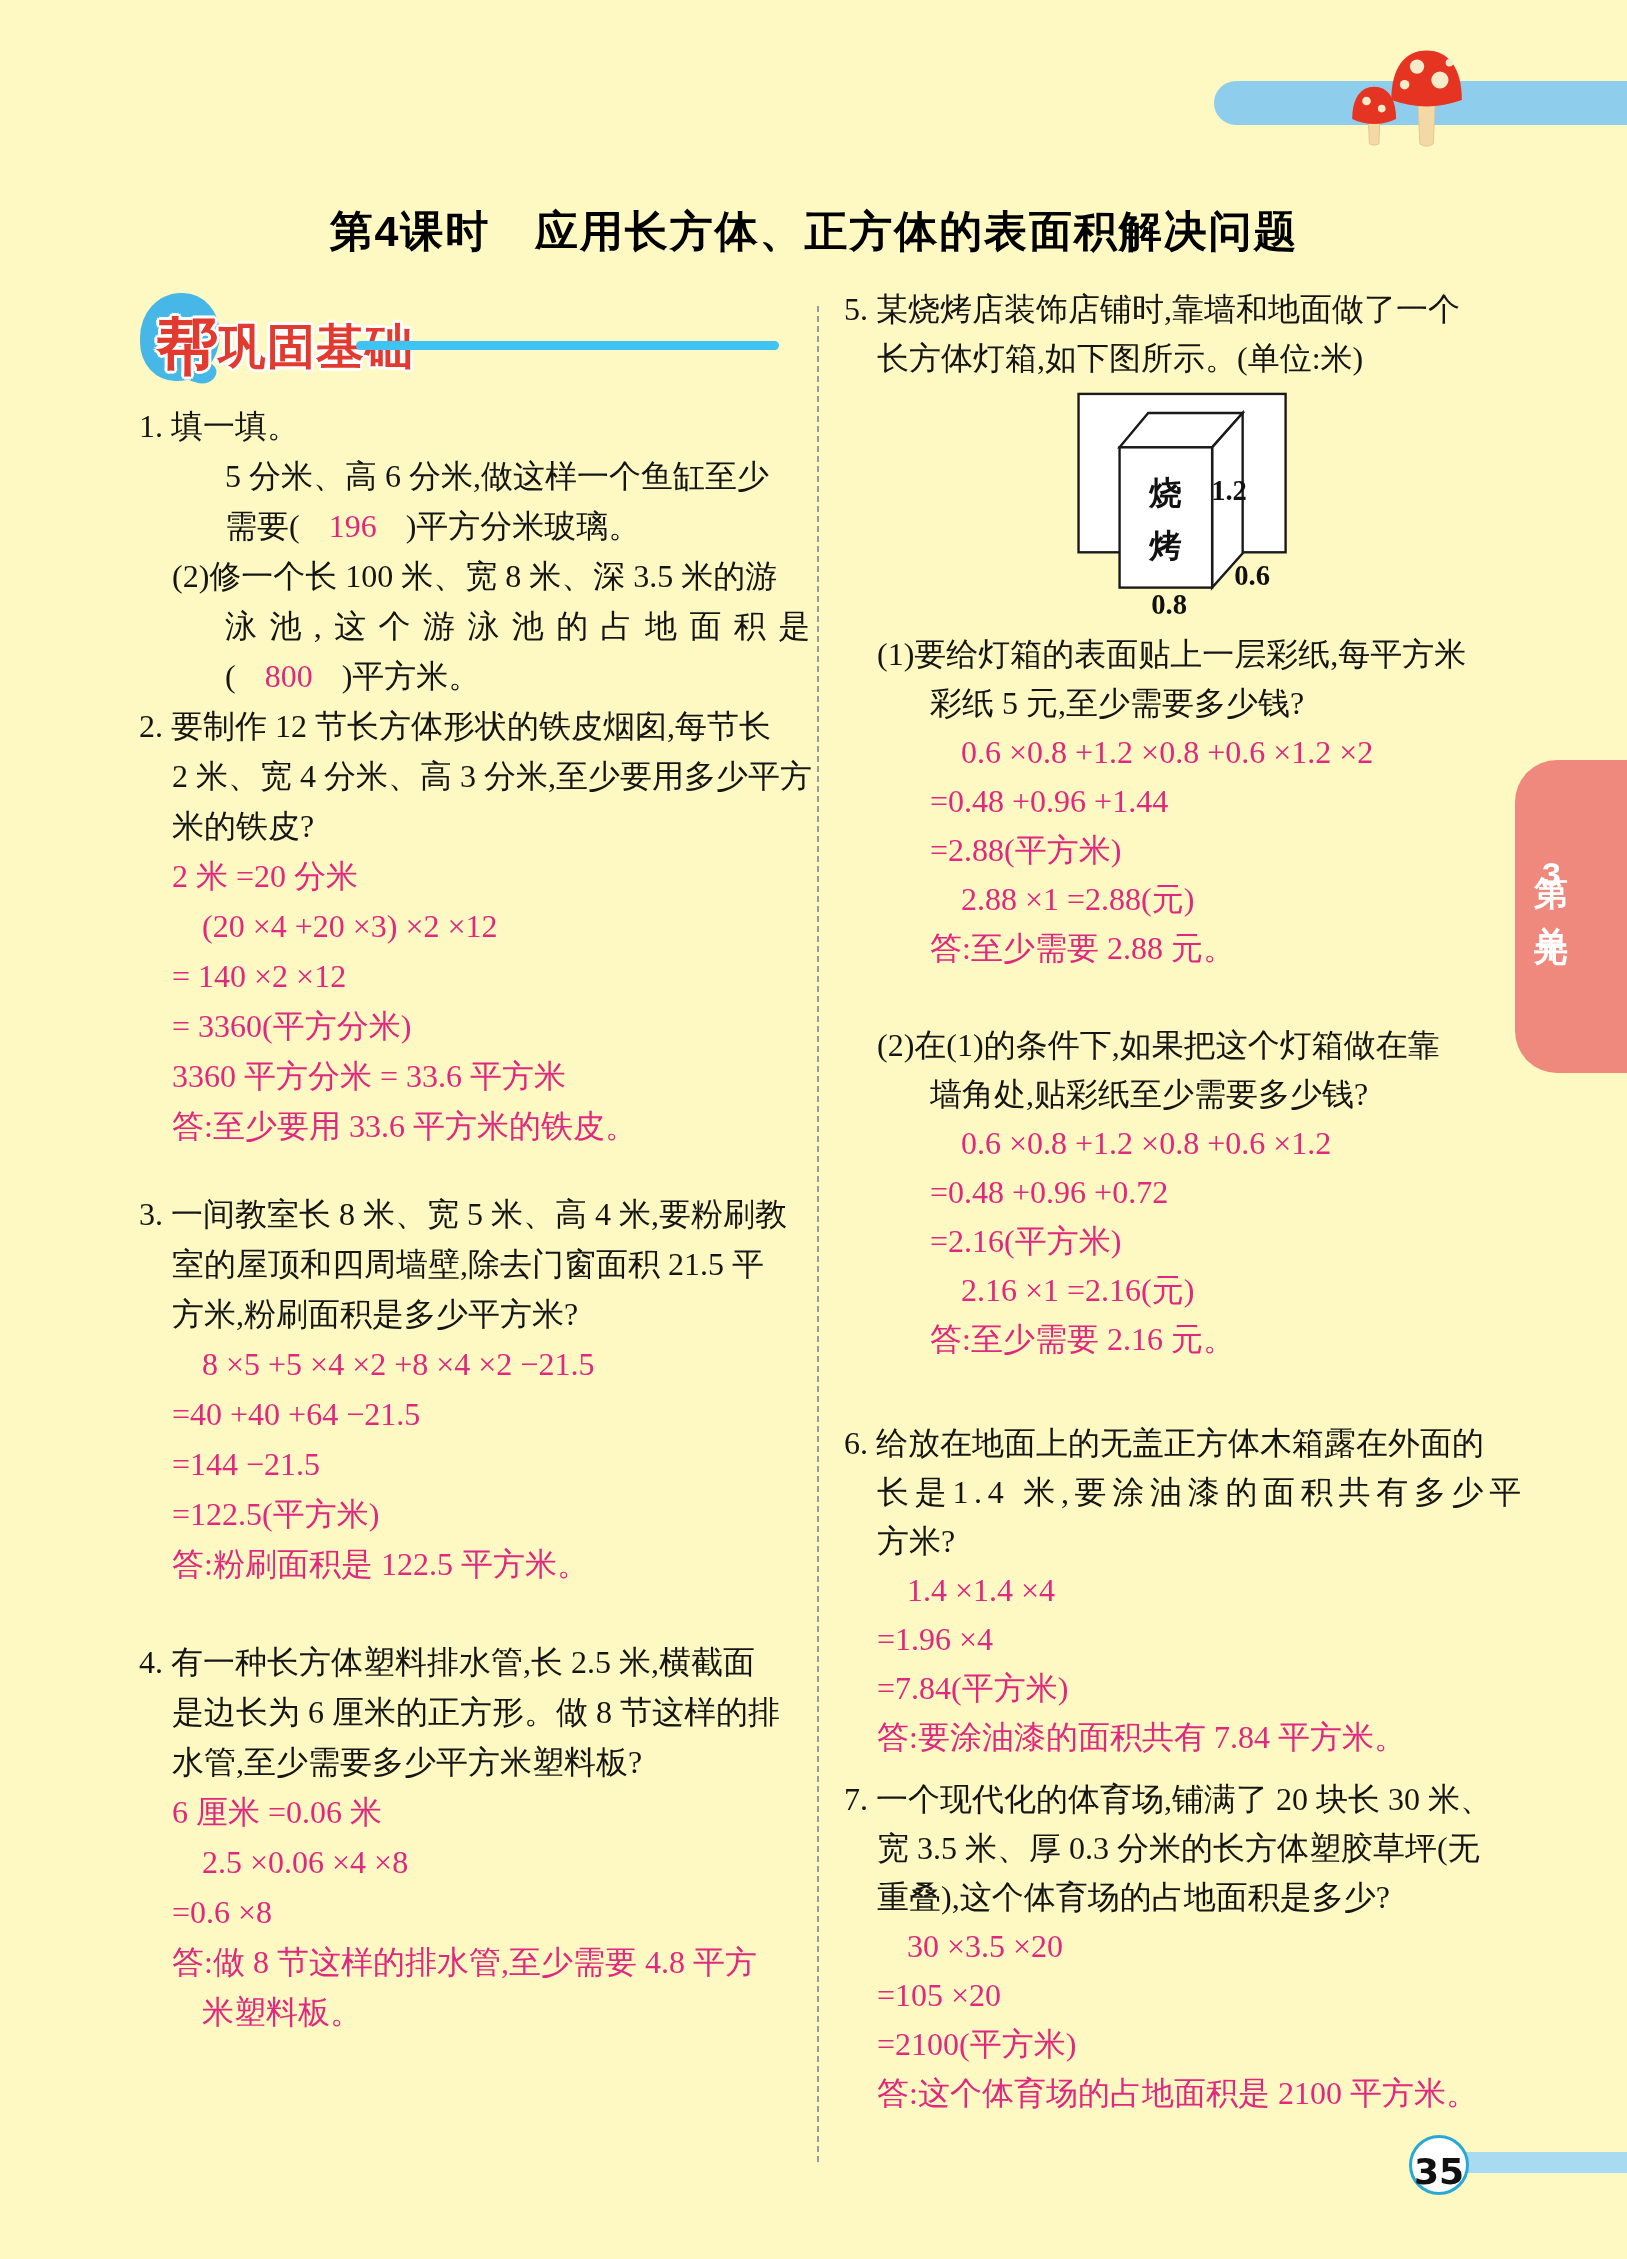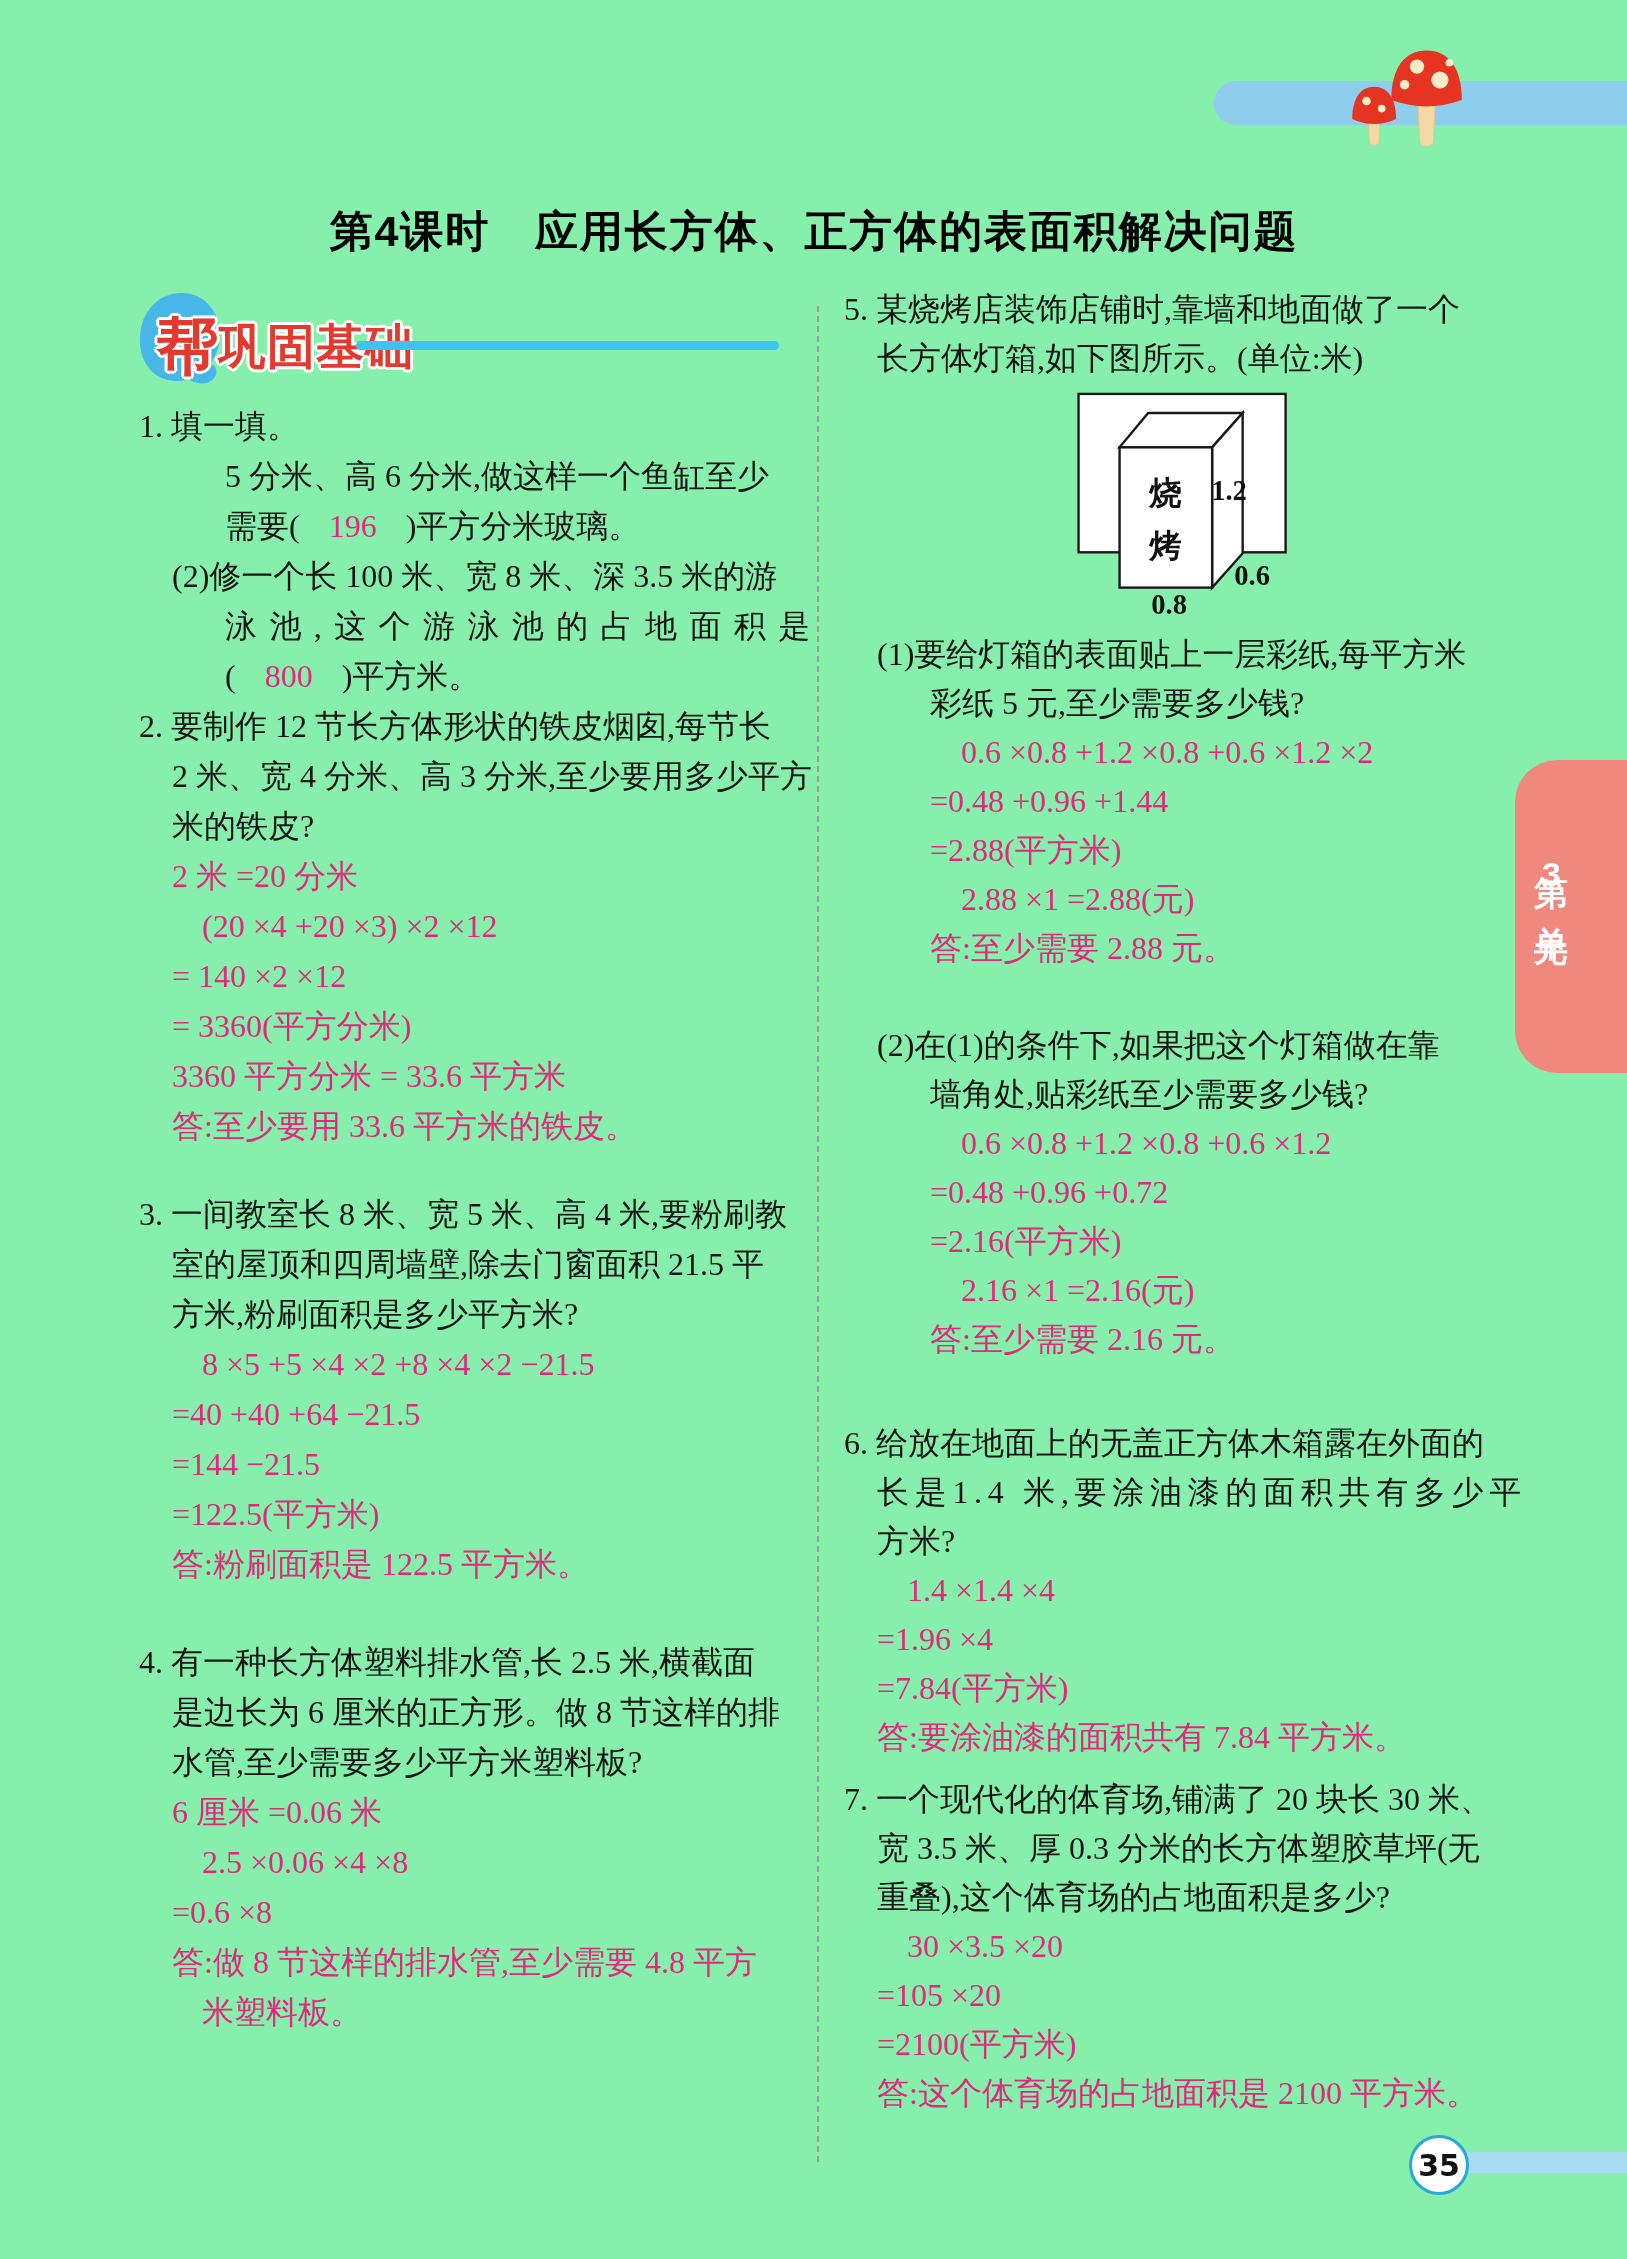--- a/index.html
+++ b/index.html
@@ -1,16 +1,16 @@
 <!DOCTYPE html>
 <html><head>
 <meta charset="utf-8">
 <style>
   html,body{margin:0;padding:0;background:#ffffff;}
-  .page{position:relative;width:1628px;height:2260px;background:#86efac;overflow:hidden;
+  .page{position:relative;width:1628px;height:2260px;background:#fef9c3;overflow:hidden;
         font-family:"Liberation Serif","DejaVu Serif",serif;color:#151515;}
 
   
   .banner{position:absolute;left:1214px;top:81px;width:414px;height:44px;
           background:#8ecdec;border-radius:22px 0 0 22px;}
   .mushrooms{position:absolute;left:1336px;top:31px;width:143px;height:117px;}
 
   
   .title{position:absolute;left:0;top:203px;width:1628px;margin:0;text-align:center;
          font-family:"Liberation Sans","DejaVu Sans",sans-serif;font-weight:bold;
@@ -55,23 +55,23 @@
             background:#f0897d;border-radius:42px 0 0 42px;}
   .unit-tab-label{position:absolute;left:13.4px;top:88px;
             writing-mode:vertical-lr;text-orientation:upright;
             font-family:"Liberation Sans","DejaVu Sans",sans-serif;font-weight:bold;
             font-size:34px;letter-spacing:6.7px;color:#ffffff;}
 
   
   .footer-bar{position:absolute;left:1436px;top:2152px;width:192px;height:21px;background:#a8daf2;}
   .footer-circle{position:absolute;left:1409px;top:2135px;width:54px;height:54px;
                  background:#ffffff;border:3.8px solid #28a9d5;border-radius:50%;
-                 display:flex;align-items:center;justify-content:center;
+                 display:flex;align-items:flex-end;justify-content:center;
                  font-family:"DejaVu Sans","Liberation Sans",sans-serif;
-                 font-size:30px;font-weight:bold;color:#111;}
+                 font-size:36px;font-weight:bold;color:#111;}
 </style>
 </head>
 <body>
 
 <div class="page">
 
   <div class="banner">
     
   </div>
   <svg class="mushrooms" viewBox="0 0 150 122">

